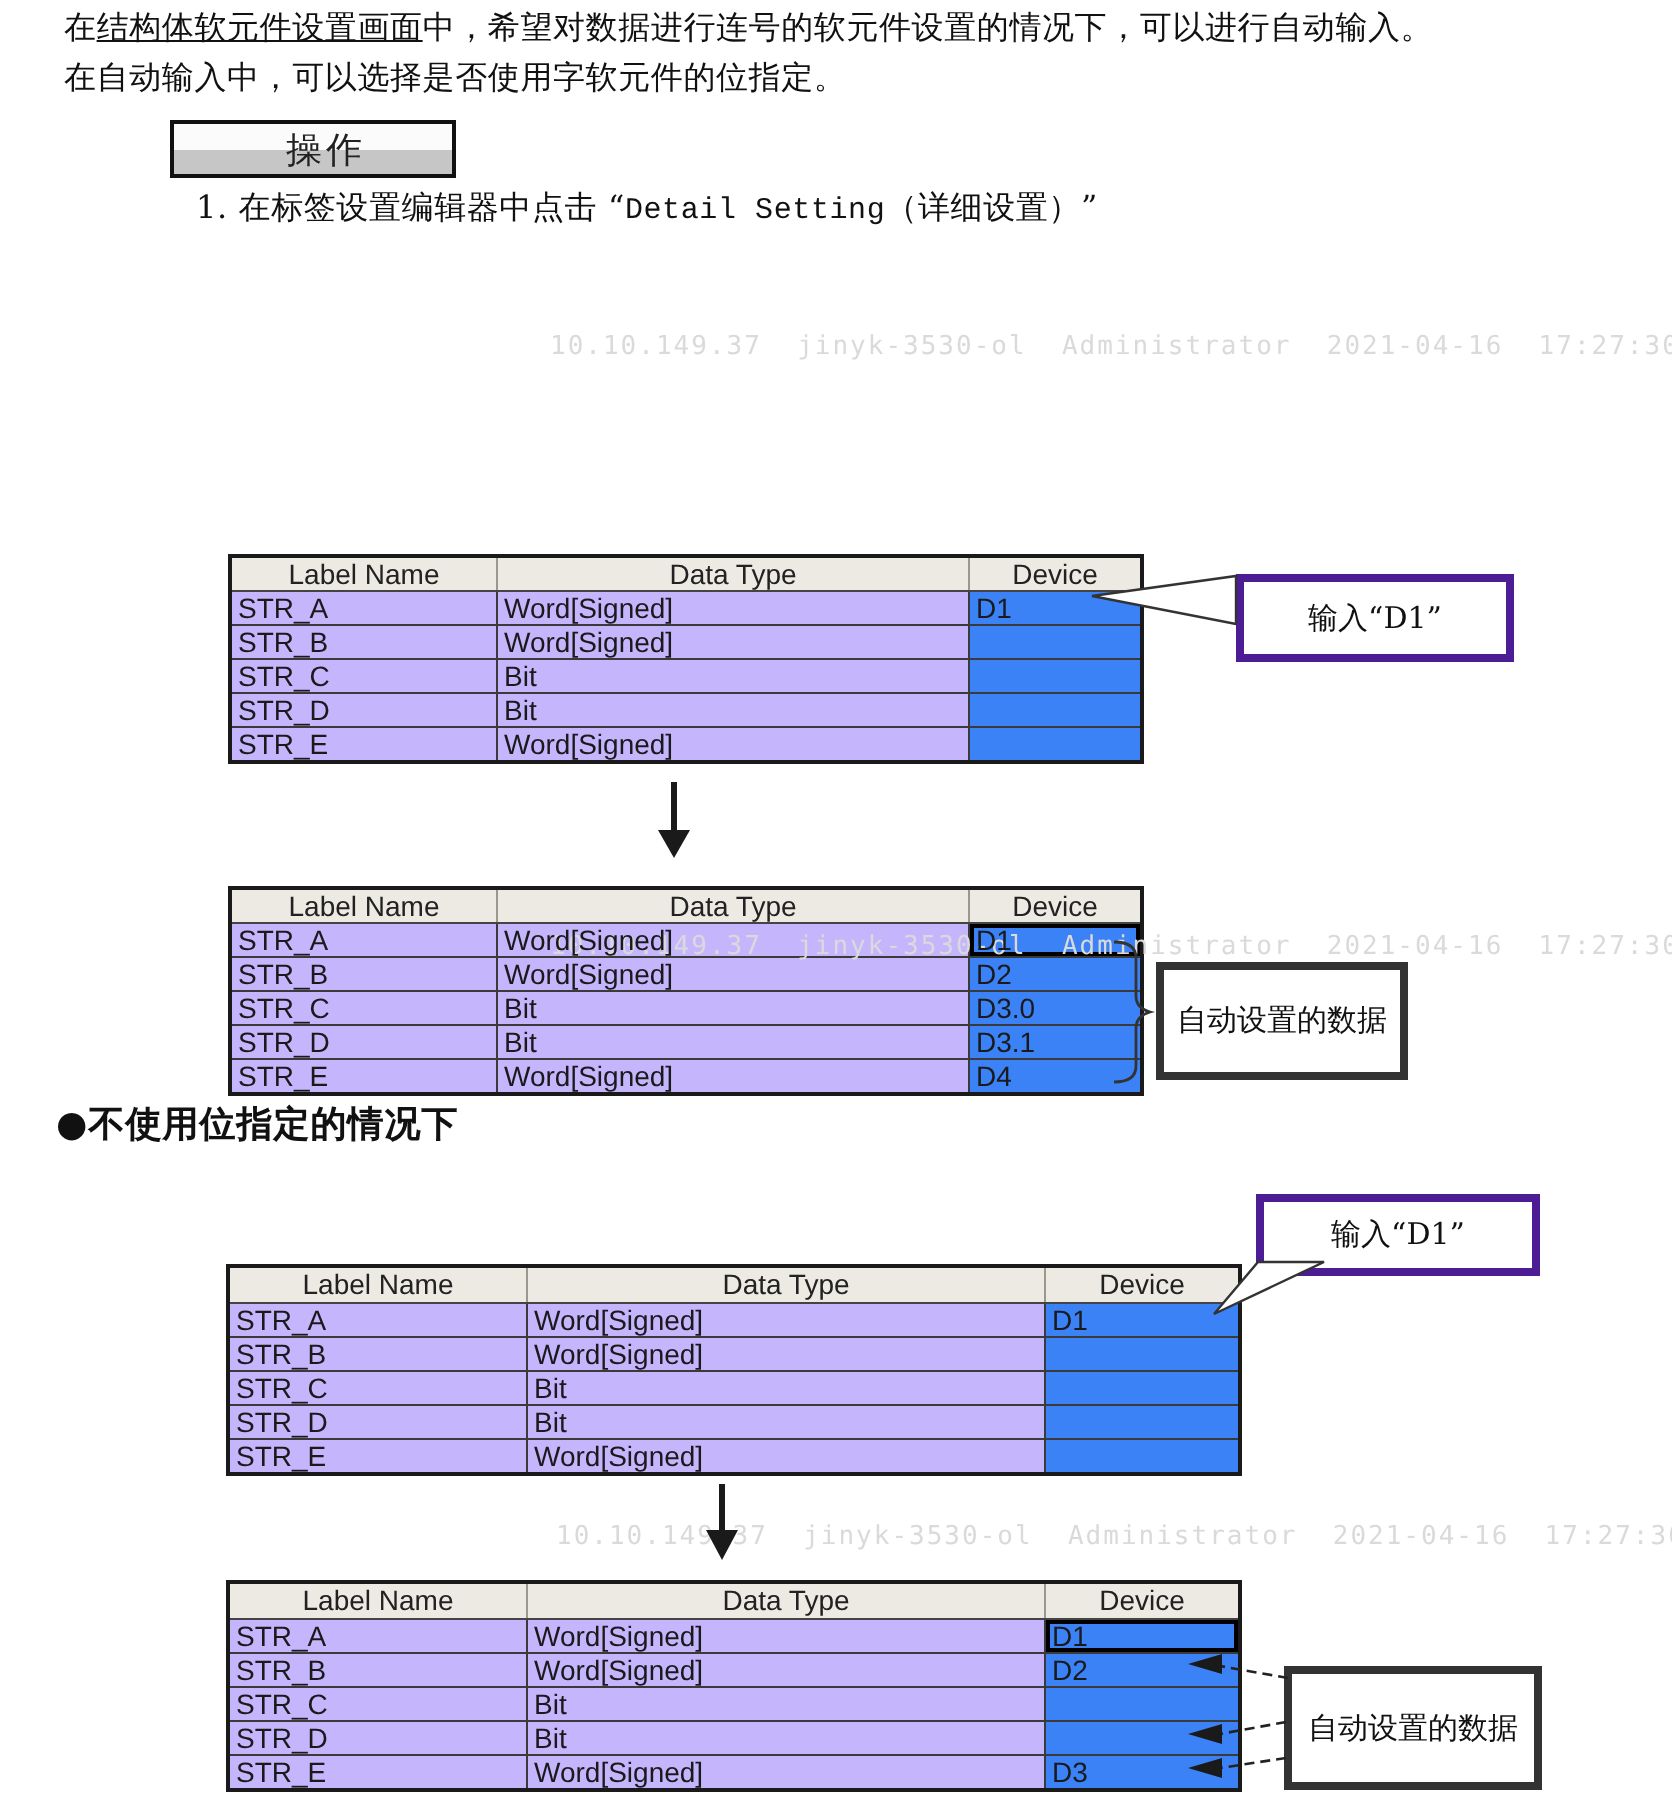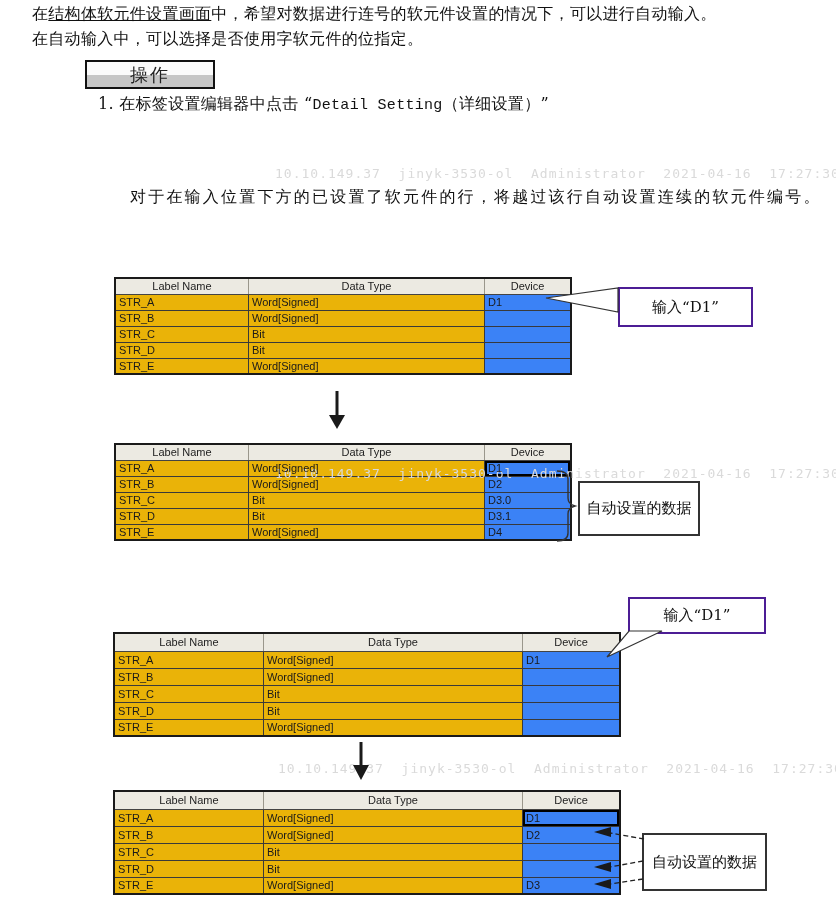--- a/index.html
+++ b/index.html
@@ -5,60 +5,60 @@
   html,body{margin:0;padding:0;background:#fff;}
   .page{position:relative;width:836px;height:903px;background:#fff;overflow:hidden;
         font-family:"DejaVu Serif","Liberation Serif",serif;color:#111;}
   .abs{position:absolute;}
   .body-text{font-size:16px;letter-spacing:0.3px;white-space:nowrap;}
   .u{text-decoration:underline;}
   .en{font-family:"Liberation Mono","DejaVu Sans Mono",monospace;font-size:15px;}
   .op-btn{left:85px;top:60px;width:126px;height:25px;border:2px solid #111;
           background:linear-gradient(180deg,#fbfbfb 0%,#fbfbfb 52%,#c6c6c6 52%,#c6c6c6 100%);
           display:flex;align-items:center;justify-content:center;
-          font-size:18px;letter-spacing:2px;color:#222;}
+          font-size:18px;letter-spacing:2px;color:#222;padding-left:13px;}
   .heading{font-size:18px;font-weight:bold;letter-spacing:0.5px;white-space:nowrap;}
   .watermark{z-index:1;font-family:"DejaVu Sans Mono","Liberation Mono",monospace;
              font-size:13px;letter-spacing:1px;color:#dadada;white-space:pre;}
   
   table.grid{border-collapse:collapse;table-layout:fixed;border:2px solid #1a1a1a;
-             font-family:"Liberation Sans","DejaVu Sans",sans-serif;font-size:11px;color:#1a1a1a;}
+             font-family:"Liberation Sans","DejaVu Sans",sans-serif;font-size:14px;color:#1a1a1a;}
   table.grid th{background:#eceae2;font-weight:normal;text-align:center;color:#222;
                 border:1px solid #9a978c;border-bottom:1px solid #444;padding:0;}
   table.grid td{border:1px solid #3a3a3a;padding:0 0 0 3px;overflow:hidden;white-space:nowrap;}
-  table.grid td.gray{background:#eab308;}
+  table.grid td.gray{background:#c4b5fd;}
   table.grid td.dev{background:#3b82f6;}
   table.grid td.sel{box-shadow:inset 0 0 0 2px #000;}
   table.grid .ct{position:relative;z-index:2;}
   .t12 tr{height:16px;} .t34 tr{height:17px;} .t34 thead tr{height:18px;}
   .t12 .c0{width:129px;} .t12 .c1{width:232px;} .t12 .c2{width:82px;}
   .t34 .c0{width:145px;} .t34 .c1{width:255px;} .t34 .c2{width:93px;}
   
-  .callout{z-index:4;background:#fff;border:2px solid #4c1d95;display:flex;
+  .callout{z-index:4;background:#fff;border:4px solid #4c1d95;display:flex;
            align-items:center;justify-content:center;font-size:15px;white-space:nowrap;}
   .svg-overlay{position:absolute;left:0;top:0;z-index:5;pointer-events:none;}
 </style>
 </head>
 <body>
 
 <div class="page">
 
   <div class="abs body-text" style="left:32px;top:29px;">在自动输入中，可以选择是否使用字软元件的位指定。</div>
   <div class="abs body-text" style="left:32px;top:4px;"><span>在</span><span class="u">结构体软元件设置画面</span><span>中，希望对数据进行连号的软元件设置的情况下，可以进行自动输入。</span></div>
 
   <div class="abs op-btn">操作</div>
 
   <div class="abs body-text" style="left:98px;top:94px;text-align:center;"><span>1.</span> <span>在标签设置编辑器中点击 “</span><span class="en">Detail Setting</span><span>（详细设置）”</span></div>
 
-  <div class="abs body-text" style="left:130px;top:187px;letter-spacing:2.2px;">对于在输入位置下方的已设置了软元件的行，将越过该行自动设置连续的软元件编号。</div>
 
   <div class="abs watermark" style="left:275px;top:166px;">10.10.149.37  jinyk-3530-ol  Administrator  2021-04-16  17:27:30  3C-</div>
   <div class="abs watermark" style="left:275px;top:466px;">10.10.149.37  jinyk-3530-ol  Administrator  2021-04-16  17:27:30  3C-</div>
   <div class="abs watermark" style="left:278px;top:761px;">10.10.149.37  jinyk-3530-ol  Administrator  2021-04-16  17:27:30  3C-</div>
 
+  <div class="abs heading" style="left:28px;top:550px;">●不使用位指定的情况下</div>
 
   <div class="abs" style="left:114px;top:277px;">
       <table class="grid t12">
         <thead>
           <tr>
             <th class="c0">Label Name</th>
             <th class="c1">Data Type</th>
             <th class="c2">Device</th>
           </tr>
         </thead>

